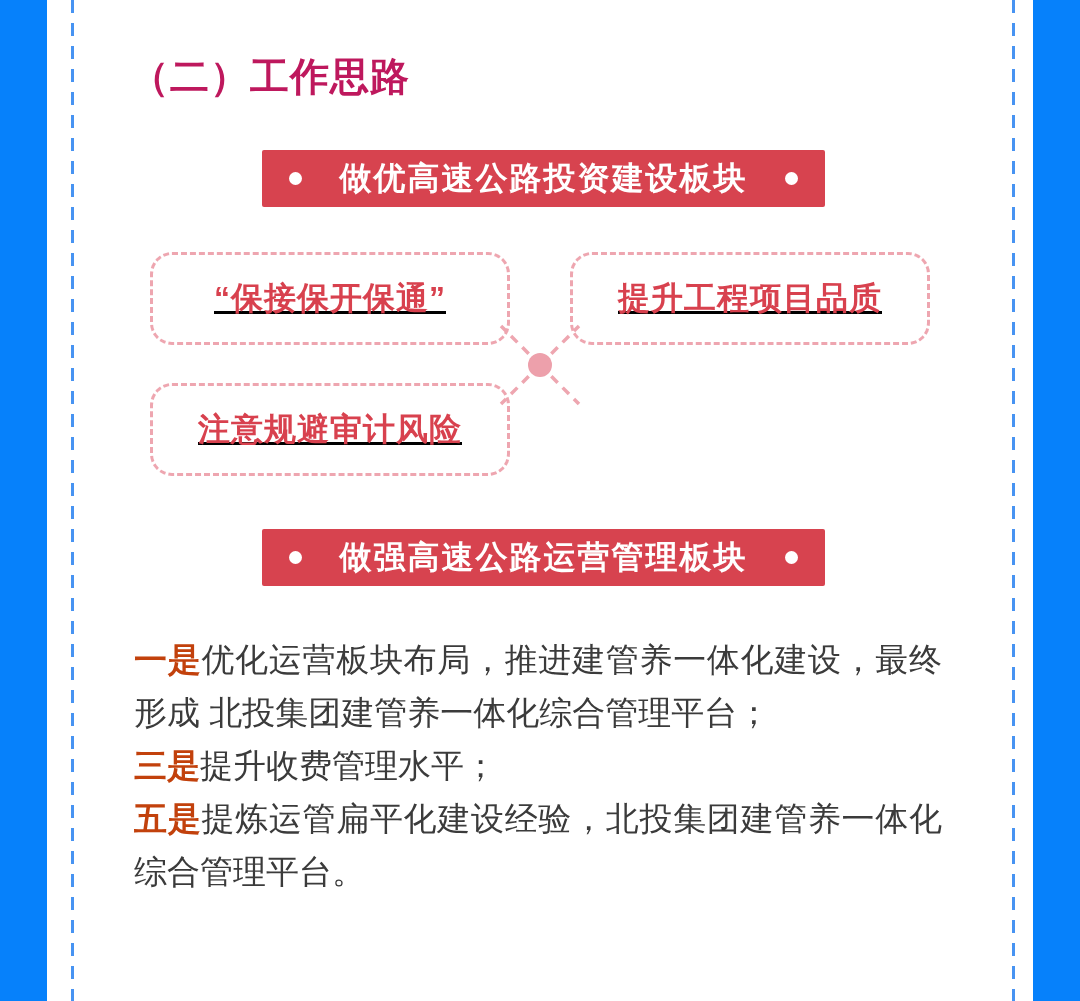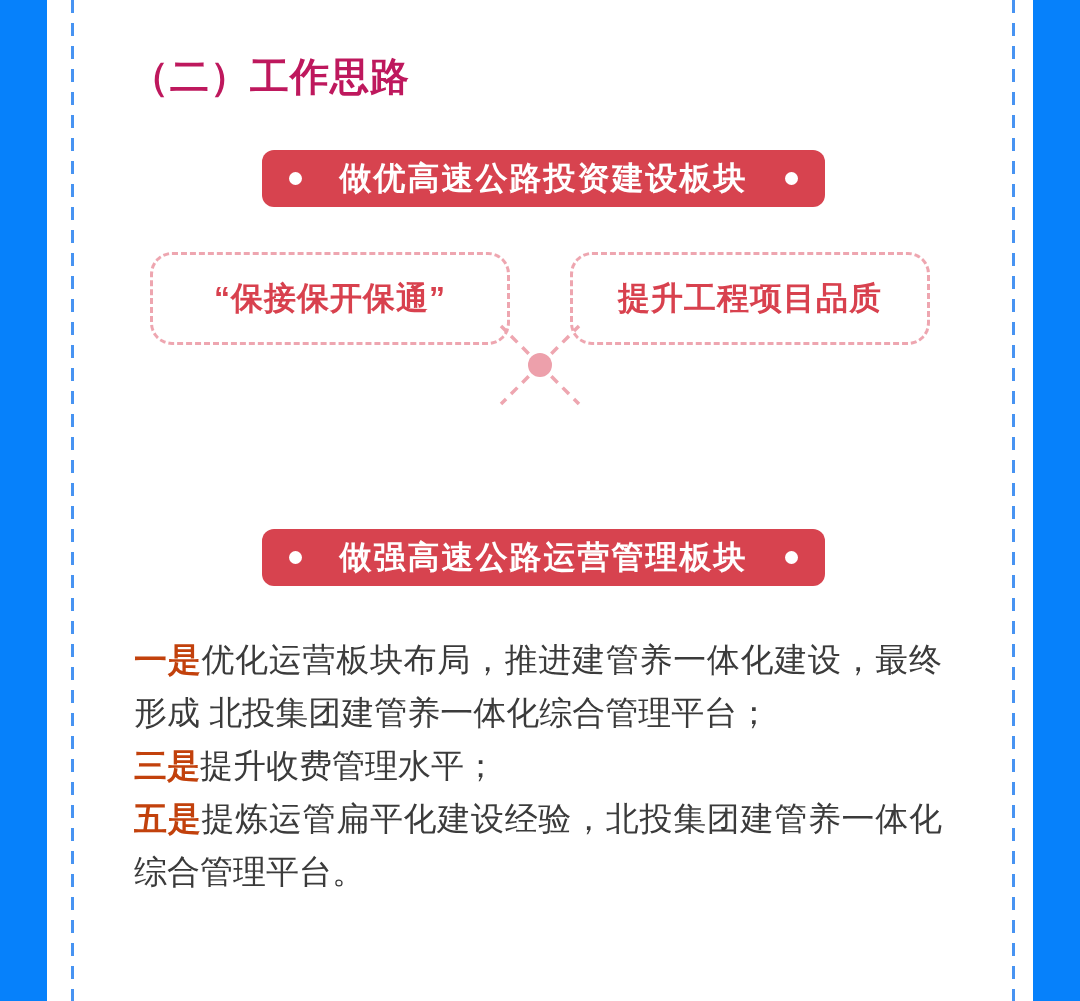--- a/index.html
+++ b/index.html
@@ -27,21 +27,21 @@
   
   .section-title{
     position:absolute;left:130px;top:50px;
     font-size:39px;font-weight:bold;color:#be185d;
     letter-spacing:1px;
   }
 
   
   .banner{
     position:absolute;left:262px;width:563px;height:57px;
-    background:#d7434f;border-radius:12px;
+    background:#d7434f;border-radius:2px;
     display:flex;align-items:center;justify-content:space-between;
     padding:0 27px;box-sizing:border-box;
   }
   .banner .dot{
     width:13px;height:13px;border-radius:50%;background:#ffffff;flex:0 0 auto;
   }
   .banner .banner-label{
     color:#ffffff;font-size:32px;font-weight:bold;letter-spacing:2px;
     flex:1;text-align:center;white-space:nowrap;
   }
@@ -51,20 +51,21 @@
   
   .box-grid{
     position:absolute;left:150px;top:252px;
     display:grid;grid-template-columns:360px 360px;grid-column-gap:60px;grid-row-gap:38px;
   }
   .strategy-box{
     width:360px;height:93px;box-sizing:border-box;
     border:3px dashed #eea6b0;border-radius:22px;
     display:flex;align-items:center;justify-content:center;
     background:#ffffff;
+    text-decoration:underline;
   }
   .strategy-box .box-label{
     color:#d8414e;font-size:32px;font-weight:bold;letter-spacing:1px;white-space:nowrap;
   }
 
   
   .hub{
     position:absolute;left:487px;top:312px;width:106px;height:106px;
   }
 
@@ -93,20 +94,23 @@
   <span class="dot"></span>
 </div>
 
 <div class="box-grid">
   <div class="strategy-box">
     <span class="box-label">“保接保开保通”</span>
   </div>
   <div class="strategy-box">
     <span class="box-label">提升工程项目品质</span>
   </div>
+  <div class="strategy-box">
+    <span class="box-label">注意规避审计风险</span>
+  </div>
 </div>
 
 <svg class="hub" viewBox="0 0 106 106">
   <g stroke="#eea6b0" stroke-width="3.5" stroke-dasharray="9 7" fill="none">
     <line x1="53" y1="53" x2="14" y2="14"></line>
     <line x1="53" y1="53" x2="92" y2="14"></line>
     <line x1="53" y1="53" x2="14" y2="92"></line>
     <line x1="53" y1="53" x2="92" y2="92"></line>
   </g>
   <circle cx="53" cy="53" r="12" fill="#eda0ab"></circle>

